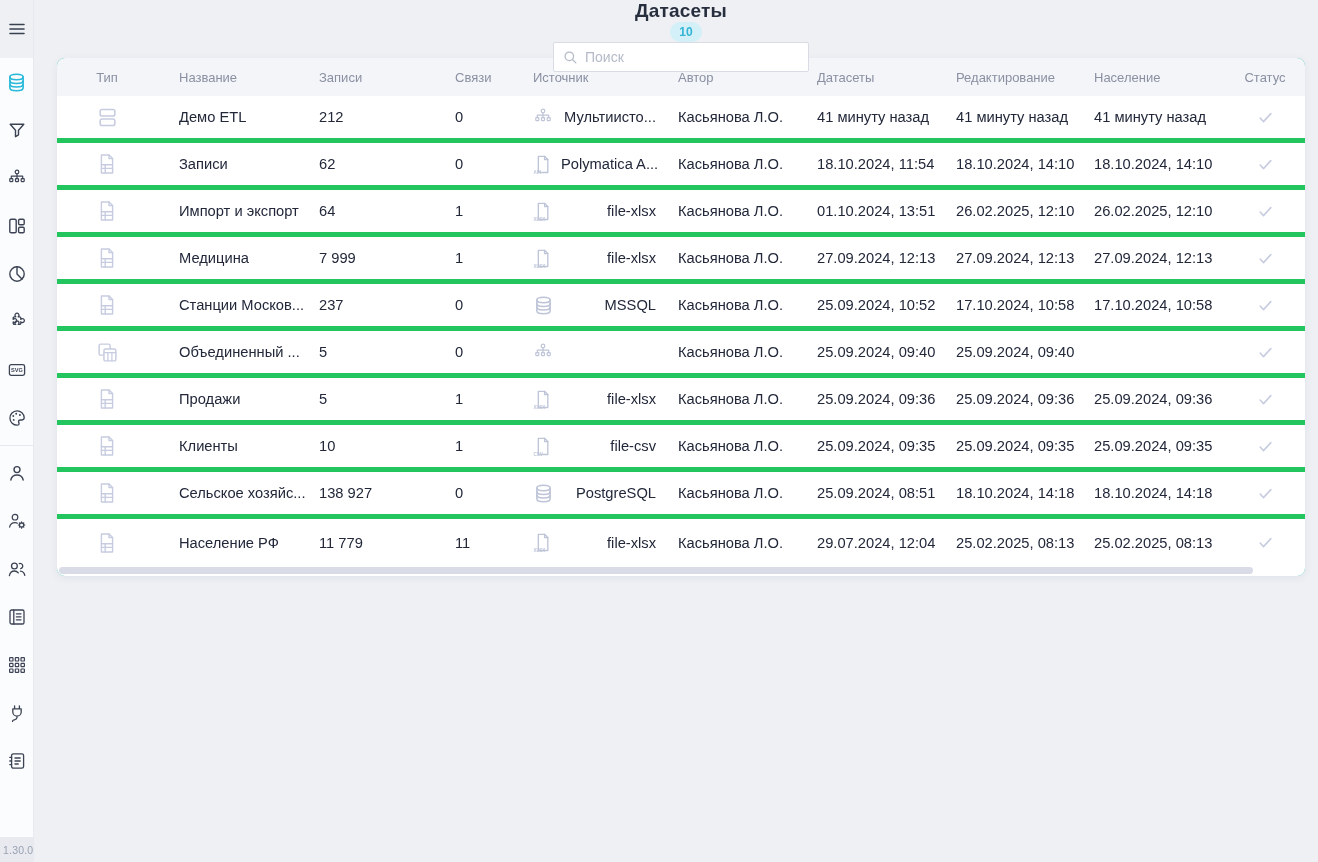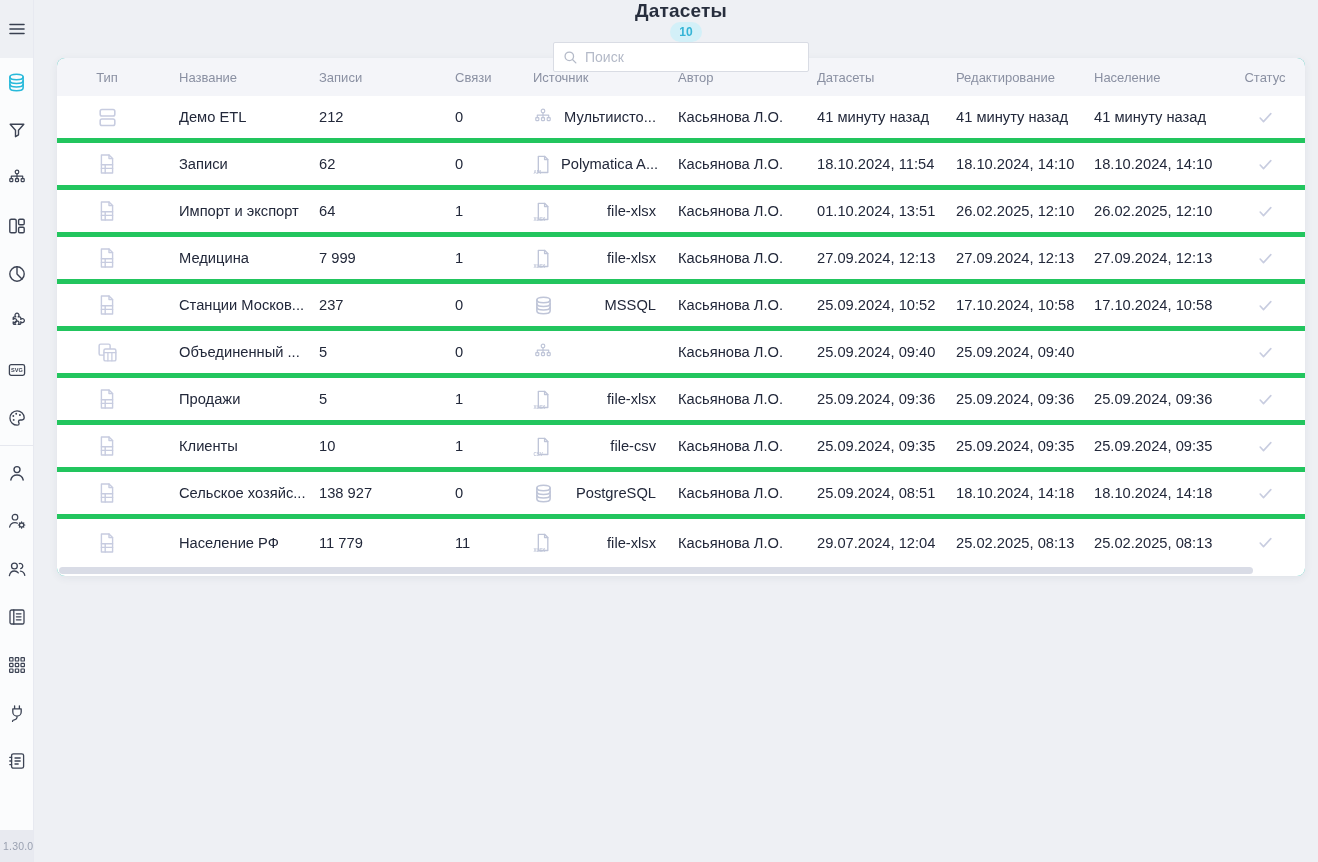--- a/index.html
+++ b/index.html
@@ -27,21 +27,21 @@
     color:#394050; background:#eef0f4; cursor:pointer;
   }
   .sb-item {
     height:48px; display:flex; align-items:center; justify-content:center;
     color:#3c4354; cursor:pointer;
   }
   .sb-item.active { color:#27b9da; }
   .sb-divider { border-top:1px solid #e6e8ef; margin:3px 0; }
   .sb-spacer { flex:1; }
   #version-strip {
-    height:32px; background:#e8eaf0; color:#9aa1b1; font-size:10.5px;
+    height:25px; background:#e8eaf0; color:#9aa1b1; font-size:10.5px;
     display:flex; align-items:center; padding-left:3px; letter-spacing:.2px;
   }
 
   
   #main { flex:1; display:flex; flex-direction:column; }
 
   
   #topbar { height:58px; display:flex; align-items:center; padding:0 13px 0 23px;flex-direction:column; }
   #page-title { font-size:19px; font-weight:bold; color:#272e3d; letter-spacing:.2px; }
   #count-badge {

